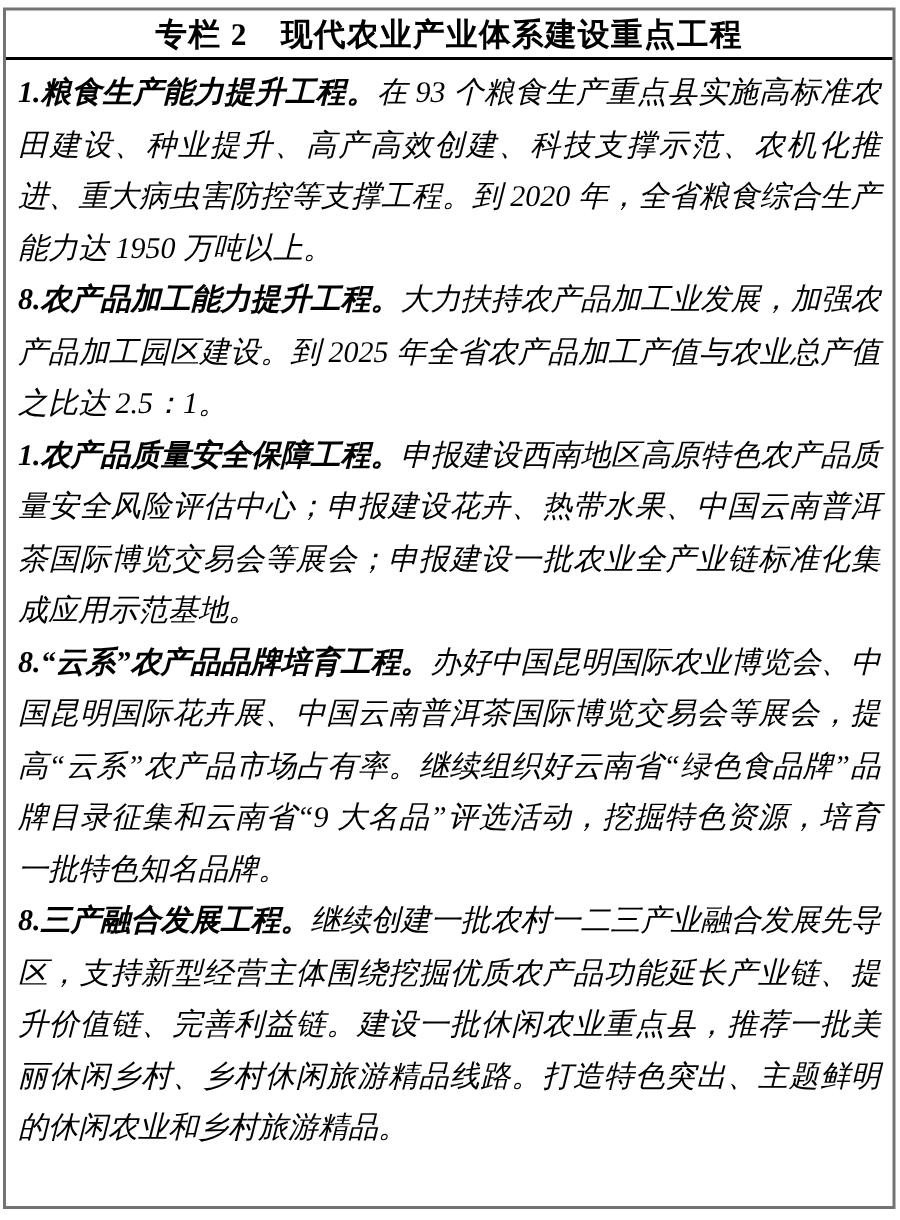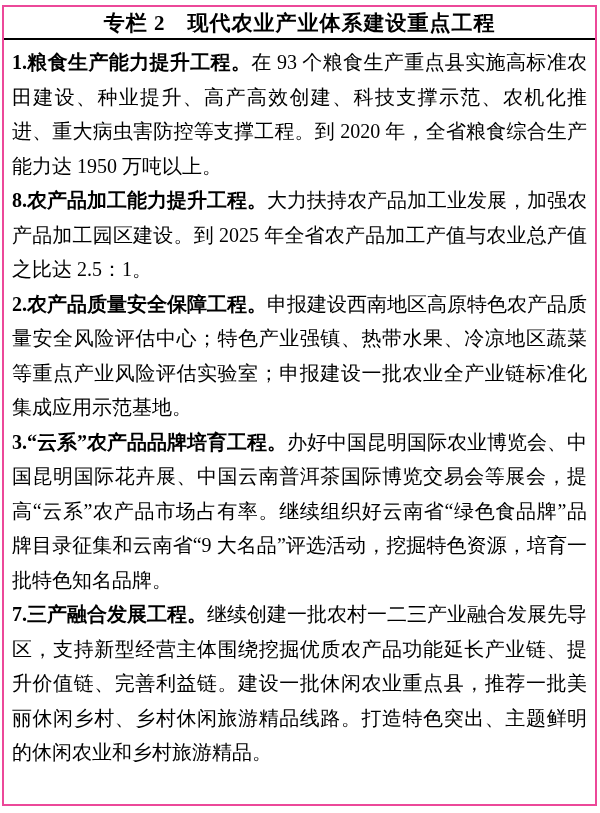--- a/index.html
+++ b/index.html
@@ -14,21 +14,21 @@
     font-family: "Liberation Serif", "DejaVu Serif", serif;
     color: #000000;
     overflow: hidden;
   }
   .column-box {
     position: absolute;
     left: 2px;
     top: 5px;
     width: 595px;
     height: 801px;
-    border: 2px solid #ec4899;
+    border: 2px solid #737373;
     box-sizing: border-box;
     background: #ffffff;
   }
   .title-bar {
     height: 33px;
     border-bottom: 2px solid #000000;
     display: flex;
     align-items: center;
     justify-content: center;
     font-weight: bold;
@@ -37,32 +37,33 @@
     box-sizing: border-box;
   }
   .box-body {
     padding: 5px 8px 0 8px;
     font-size: 20px;
     line-height: 34.5px;
     text-align: justify;
   }
   .para {
     margin: 0;
+    font-style: italic;
   }
   .para .lead {
     font-weight: bold;
   }
 </style>
 </head>
 <body>
 
 <div class="column-box">
   <div class="title-bar">
     <span>专栏 2　现代农业产业体系建设重点工程</span>
   </div>
   <div class="box-body">
     <p class="para"><b class="lead">1.粮食生产能力提升工程。</b><span>在 93 个粮食生产重点县实施高标准农田建设、种业提升、高产高效创建、科技支撑示范、农机化推进、重大病虫害防控等支撑工程。到 2020 年，全省粮食综合生产能力达 1950 万吨以上。</span></p>
     <p class="para"><b class="lead">8.农产品加工能力提升工程。</b><span>大力扶持农产品加工业发展，加强农产品加工园区建设。到 2025 年全省农产品加工产值与农业总产值之比达 2.5：1。</span></p>
-    <p class="para"><b class="lead">2.农产品质量安全保障工程。</b><span>申报建设西南地区高原特色农产品质量安全风险评估中心；特色产业强镇、热带水果、冷凉地区蔬菜等重点产业风险评估实验室；申报建设一批农业全产业链标准化集成应用示范基地。</span></p>
-    <p class="para"><b class="lead">3.“云系”农产品品牌培育工程。</b><span>办好中国昆明国际农业博览会、中国昆明国际花卉展、中国云南普洱茶国际博览交易会等展会，提高“云系”农产品市场占有率。继续组织好云南省“绿色食品牌”品牌目录征集和云南省“9 大名品”评选活动，挖掘特色资源，培育一批特色知名品牌。</span></p>
-    <p class="para"><b class="lead">7.三产融合发展工程。</b><span>继续创建一批农村一二三产业融合发展先导区，支持新型经营主体围绕挖掘优质农产品功能延长产业链、提升价值链、完善利益链。建设一批休闲农业重点县，推荐一批美丽休闲乡村、乡村休闲旅游精品线路。打造特色突出、主题鲜明的休闲农业和乡村旅游精品。</span></p>
+    <p class="para"><b class="lead">1.农产品质量安全保障工程。</b><span>申报建设西南地区高原特色农产品质量安全风险评估中心；申报建设花卉、热带水果、中国云南普洱茶国际博览交易会等展会；申报建设一批农业全产业链标准化集成应用示范基地。</span></p>
+    <p class="para"><b class="lead">8.“云系”农产品品牌培育工程。</b><span>办好中国昆明国际农业博览会、中国昆明国际花卉展、中国云南普洱茶国际博览交易会等展会，提高“云系”农产品市场占有率。继续组织好云南省“绿色食品牌”品牌目录征集和云南省“9 大名品”评选活动，挖掘特色资源，培育一批特色知名品牌。</span></p>
+    <p class="para"><b class="lead">8.三产融合发展工程。</b><span>继续创建一批农村一二三产业融合发展先导区，支持新型经营主体围绕挖掘优质农产品功能延长产业链、提升价值链、完善利益链。建设一批休闲农业重点县，推荐一批美丽休闲乡村、乡村休闲旅游精品线路。打造特色突出、主题鲜明的休闲农业和乡村旅游精品。</span></p>
   </div>
 </div>
 
 </body></html>

